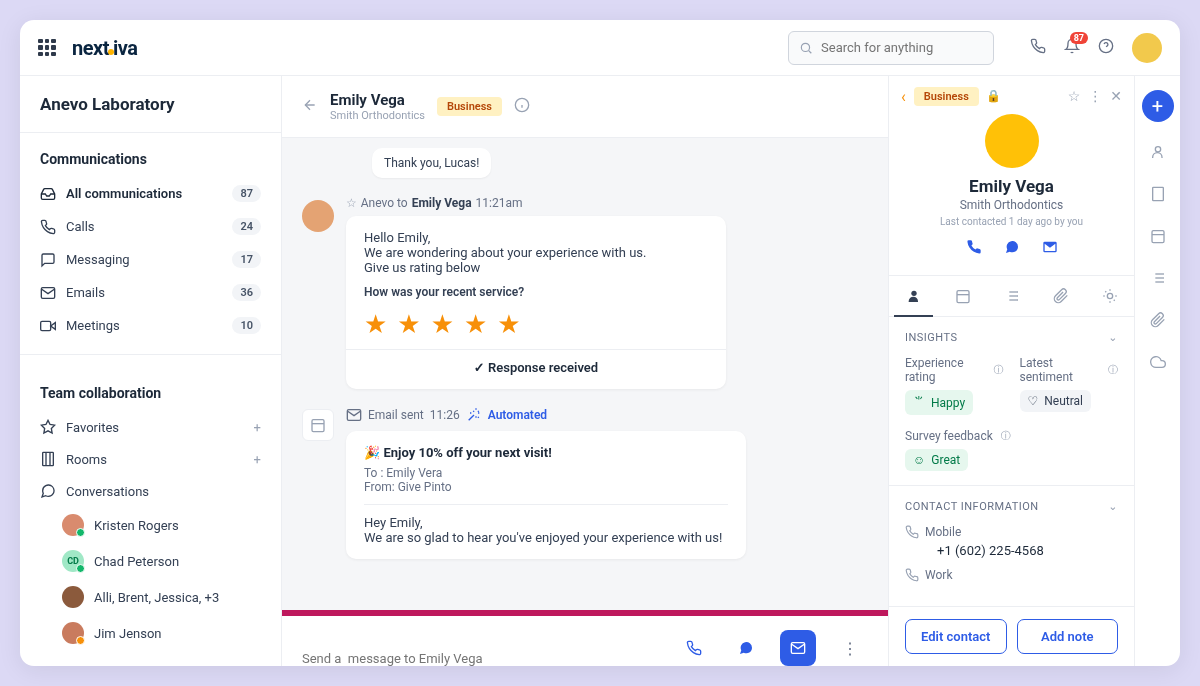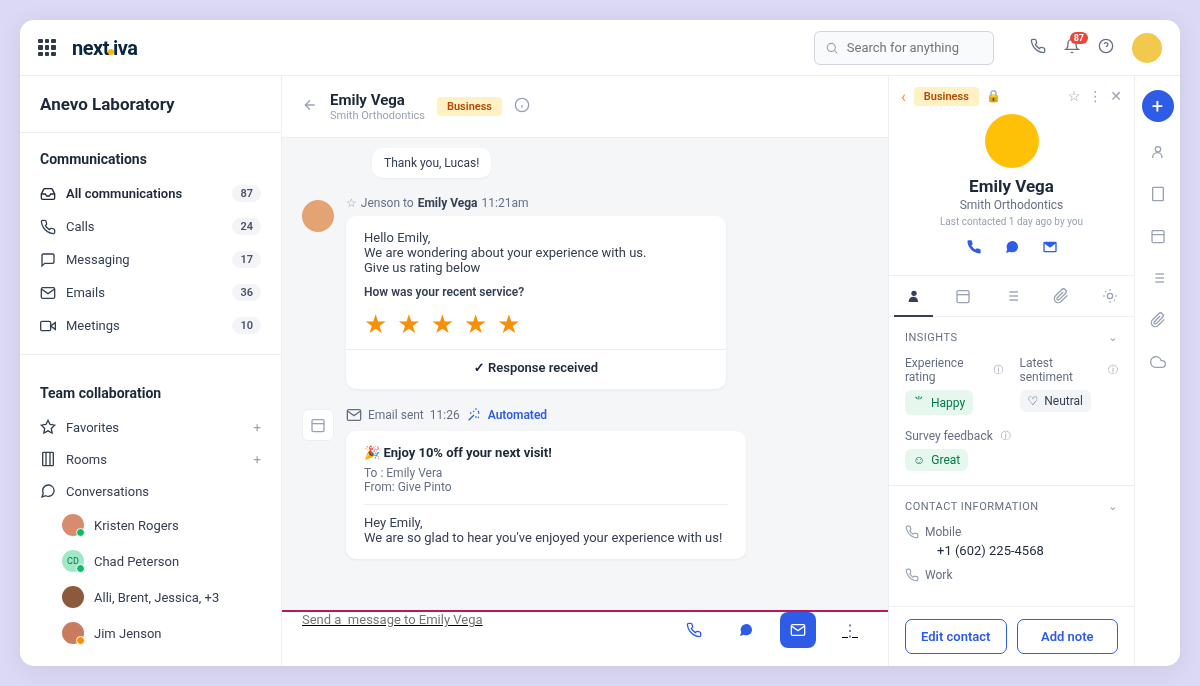--- a/index.html
+++ b/index.html
@@ -5,21 +5,21 @@
 * { box-sizing: border-box; margin: 0; padding: 0; font-family: -apple-system, BlinkMacSystemFont, "Segoe UI", Roboto, Helvetica, Arial, sans-serif; }
 body { background: #dcd9f5; padding: 20px; }
 .app { background: #fff; border-radius: 14px; width: 1160px; height: 646px; display: flex; flex-direction: column; overflow: hidden; box-shadow: 0 4px 24px rgba(0,0,0,0.08); }
 
 .topbar { height: 56px; display: flex; align-items: center; padding: 0 18px; gap: 16px; border-bottom: 1px solid #eceef2; }
 .apps-icon { width: 18px; height: 18px; display: grid; grid-template-columns: repeat(3,1fr); grid-template-rows: repeat(3,1fr); gap: 2px; }
 .apps-icon span { background: #2f3a4b; border-radius: 1px; }
 .logo { font-weight: 700; font-size: 20px; letter-spacing: -0.5px; color: #0a2540; display: flex; align-items: center; }
 .logo .dot { width: 6px; height: 6px; background: #ffb400; border-radius: 50%; margin: 0 -1px -8px -1px; }
 .topbar-spacer { flex: 1; }
-.search { width: 180px; height: 34px; border: 1px solid #d0d5dd; border-radius: 6px; display: flex; align-items: center; padding: 0 10px; gap: 8px; color: #98a2b3; background: #f9fafb; }
+.search { width: 206px; height: 34px; border: 1px solid #d0d5dd; border-radius: 6px; display: flex; align-items: center; padding: 0 10px; gap: 8px; color: #98a2b3; background: #f9fafb; }
 .search input { border: none; background: transparent; outline: none; font-size: 13px; color: #667085; width: 100%; }
 .top-icons { display: flex; align-items: center; gap: 18px; margin-left: 20px; }
 .top-icons .ic { position: relative; color: #667085; cursor: pointer; }
 .badge { position: absolute; top: -6px; right: -8px; background: #f04438; color: #fff; font-size: 9px; font-weight: 700; padding: 1px 4px; border-radius: 8px; }
 .avatar-sm { width: 30px; height: 30px; border-radius: 50%; background: #f2c94c; display: inline-block; }
 
 .body { flex: 1; display: flex; overflow: hidden; }
 
 .sidebar { width: 262px; border-right: 1px solid #eceef2; display: flex; flex-direction: column; overflow-y: auto; }
 .org-title { padding: 18px 20px; font-weight: 700; font-size: 17px; color: #1d2939; border-bottom: 1px solid #eceef2; }
@@ -27,21 +27,21 @@
 .nav-item { display: flex; align-items: center; gap: 10px; padding: 8px 20px; font-size: 13px; color: #344054; cursor: pointer; }
 .nav-item.active { font-weight: 600; color: #1d2939; }
 .nav-item .count { margin-left: auto; background: #f2f4f7; color: #475467; font-size: 11px; font-weight: 600; padding: 2px 8px; border-radius: 10px; }
 .nav-item .plus { margin-left: auto; color: #98a2b3; }
 .divider { height: 1px; background: #eceef2; margin: 12px 0; }
 .conv-item { display: flex; align-items: center; gap: 10px; padding: 7px 20px 7px 42px; font-size: 13px; color: #344054; }
 .conv-avatar { width: 22px; height: 22px; border-radius: 50%; background: #ccc; position: relative; flex-shrink: 0; }
 .conv-avatar.green::after, .conv-avatar.orange::after { content:''; position:absolute; right:-1px; bottom:-1px; width:7px; height:7px; border-radius:50%; border:1.5px solid #fff; }
 .conv-avatar.green::after { background:#12b76a; }
 .conv-avatar.orange::after { background:#f79009; }
-.conv-avatar.cd { background:#a0e8c6; display:flex; align-items:center; justify-content:center; font-size:9px; font-weight:400; color:#027a48; }
+.conv-avatar.cd { background:#a0e8c6; display:flex; align-items:center; justify-content:center; font-size:9px; font-weight:700; color:#027a48; }
 
 .center { flex: 1; display: flex; flex-direction: column; background: #f5f6f8; overflow: hidden; }
 .center-header { height: 62px; background: #fff; border-bottom: 1px solid #eceef2; display: flex; align-items: center; padding: 0 20px; gap: 12px; }
 .back-arrow { color: #98a2b3; cursor: pointer; }
 .contact-name { font-weight: 700; font-size: 15px; color: #1d2939; }
 .contact-sub { font-size: 11px; color: #98a2b3; }
 .tag { background: #fff1c2; color: #b54708; font-size: 11px; font-weight: 600; padding: 3px 10px; border-radius: 4px; }
 .info-circle { color: #98a2b3; }
 .timeline { flex: 1; overflow-y: auto; padding: 10px 20px 20px; display: flex; flex-direction: column; gap: 18px; }
 .bubble-sm { background:#fff; border-radius:10px; padding:8px 12px; font-size:12px; color:#344054; width:fit-content; margin-left:70px; box-shadow:0 1px 2px rgba(0,0,0,0.05); }
@@ -57,21 +57,21 @@
 .star-big { color: #f79009; font-size: 26px; }
 .resp-recv { border-top: 1px solid #eceef2; margin: 0 -18px; padding: 10px 18px 0; text-align: center; font-size: 13px; font-weight: 600; color: #1d2939; }
 .email-row { display: flex; gap: 12px; align-items: flex-start; }
 .email-icon-box { width: 32px; height: 32px; background:#fff; border:1px solid #eceef2; border-radius:6px; display:flex; align-items:center; justify-content:center; color:#98a2b3; margin-top:2px; flex-shrink:0; }
 .email-meta { font-size: 12px; color: #667085; display: flex; align-items: center; gap: 6px; margin-bottom: 8px; }
 .automated { color: #2e5ce6; font-weight: 600; }
 .email-card { background: #fff; border-radius: 10px; padding: 14px 18px; font-size: 13px; color: #344054; box-shadow: 0 1px 3px rgba(0,0,0,0.06); max-width: 400px; }
 .email-subject { font-weight: 700; color: #1d2939; margin-bottom: 6px; }
 .email-field { font-size: 12px; color: #667085; }
 .email-card hr { border: none; border-top: 1px solid #eceef2; margin: 10px 0; }
-.compose { height: 56px; background: #fff; border-top: 2px solid #be185d; display: flex; align-items: flex-start; padding: 0 20px; gap: 16px; text-decoration: underline; }
+.compose { height: 56px; background: #fff; border-top: 6px solid #be185d; display: flex; align-items: flex-end; padding: 0 20px; gap: 16px; }
 .compose input { flex: 1; border: none; outline: none; font-size: 13px; color: #667085; }
 .compose .act { width: 36px; height: 36px; border-radius: 8px; display: flex; align-items: center; justify-content: center; cursor: pointer; }
 .act.call { color: #2e5ce6; }
 .act.msg { color: #2e5ce6; }
 .act.mail { background: #2e5ce6; color: #fff; }
 .act.more { color: #667085; }
 
 .rpanel { width: 246px; border-left: 1px solid #eceef2; display: flex; flex-direction: column; overflow: hidden; }
 .rp-header { height: 30px; display: flex; align-items: center; padding: 10px 12px 0; gap: 8px; }
 .chev-left { color: #f79009; }
@@ -256,21 +256,21 @@
       </div>
 
       <div class="timeline">
         <div class="bubble-sm">Thank you, Lucas!</div>
 
         <div class="msg-row">
           <div class="msg-avatar"></div>
           <div class="msg-side">
             <div class="msg-meta">
                 <span class="star">☆</span>
-                <span>Jenson to</span> 
+                <span>Anevo to</span> 
                 <b>Emily Vega</b> 
                 <span>11:21am</span>
               </div>
             <div class="card">
               <div>Hello Emily,</div>
               <div>We are wondering about your experience with us.</div>
               <div>Give us rating below</div>
               <div class="q">How was your recent service?</div>
               <div class="stars">
                 <span class="star-big">★</span>

